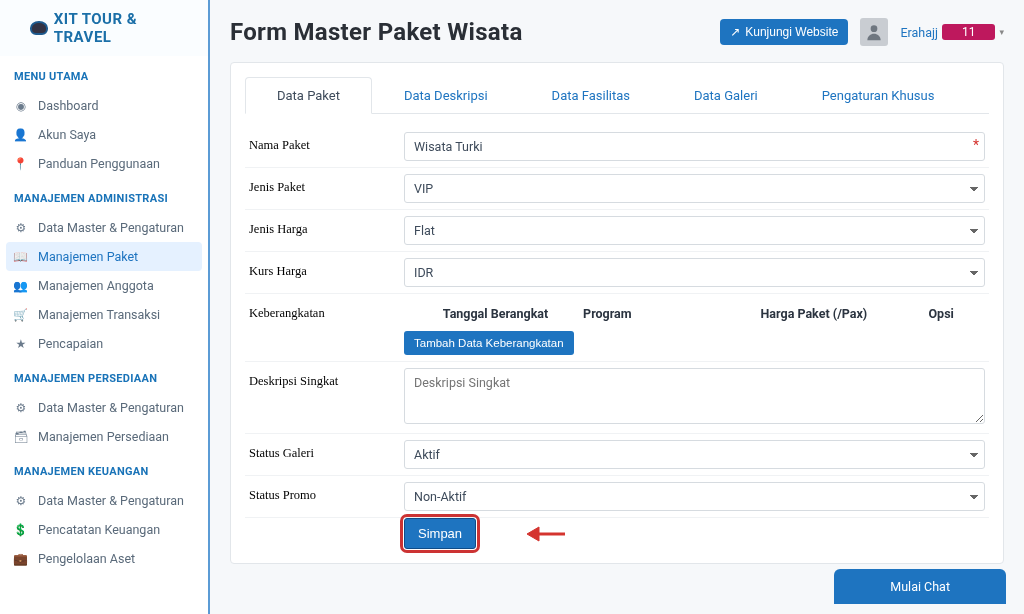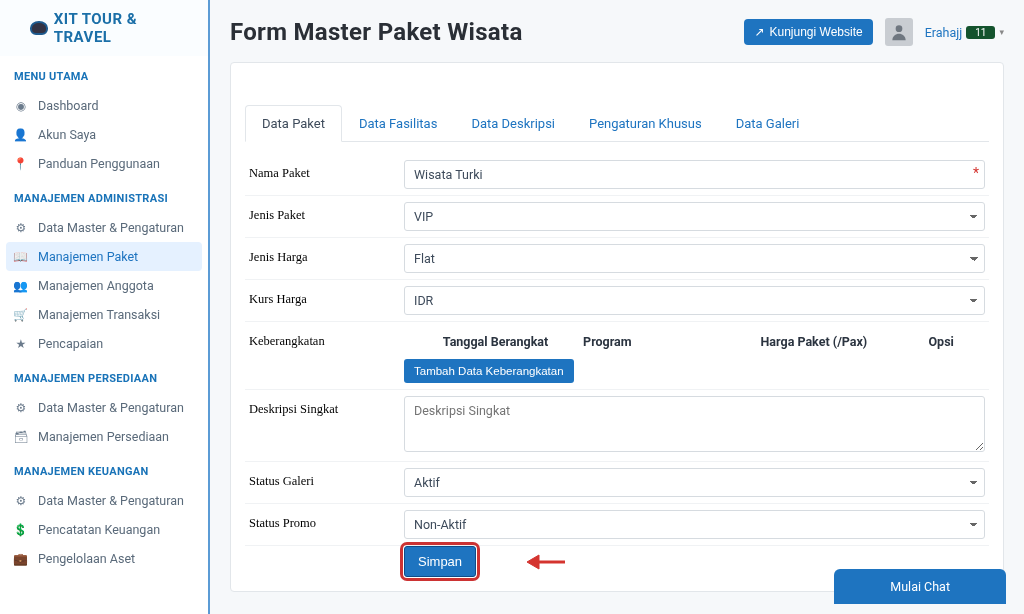--- a/index.html
+++ b/index.html
@@ -20,26 +20,26 @@
 
 
 .main { flex: 1; background: #f6f8fa; height: 100%; overflow-y: auto; padding: 18px 20px 30px; position: relative; }
 .topbar { display: flex; align-items: center; justify-content: space-between; margin-bottom: 16px; }
 .page-title { font-size: 24px; font-weight: 700; color: #2a2f36; letter-spacing: 0.3px; }
 .top-right { display: flex; align-items: center; gap: 12px; }
 .btn-visit { background: #1e74c0; color: #fff; border: none; padding: 6px 10px; border-radius: 4px; font-size: 12px; cursor: pointer; display: inline-flex; align-items: center; gap: 5px; }
 .avatar { width: 28px; height: 28px; background: #c9cdd2; border-radius: 3px; display: inline-flex; align-items: center; justify-content: center; }
 .avatar svg { width: 20px; height: 20px; fill: #6f7780; }
 .user-link { color: #1e74c0; font-size: 12.5px; cursor: pointer; display: inline-flex; align-items: center; gap: 4px; }
-.badge-red { background: #14532d; color: #fff; border-radius: 3px; padding: 1px 9px; font-size: 10px; }
+.badge-red { background: #be185d; color: #fff; border-radius: 3px; padding: 1px 20px; font-size: 12px; }
 .chev { font-size: 9px; color: #888; }
 
 .card { background: #fff; border: 1px solid #e2e6ea; border-radius: 4px; padding: 14px; }
 .tabs { display: flex; border-bottom: 1px solid #e2e6ea; margin: 0 0 12px; }
-.tab { padding: 10px 16px; font-size: 13px; color: #1e74c0; cursor: pointer; border: 1px solid transparent; margin-bottom: -1px; margin-top: 28px; }
+.tab { padding: 10px 31px; font-size: 13px; color: #1e74c0; cursor: pointer; border: 1px solid transparent; margin-bottom: -1px; }
 .tab.active { color: #3e4b5b; border: 1px solid #e2e6ea; border-bottom-color: #fff; border-radius: 4px 4px 0 0; background: #fff; }
 
 .form-row { display: flex; align-items: flex-start; border-bottom: 1px solid #f0f2f4; padding: 6px 4px; min-height: 38px; }
 .form-row:last-of-type { border-bottom: none; }
 .form-label { flex: 0 0 155px; font-size: 12.5px; color: #000000; padding-top: 6px; font-family: Liberation Serif, serif; }
 .form-control-wrap { flex: 1; position: relative; }
 .form-input, .form-select, .form-textarea { width: 100%; border: 1px solid #d6dbe0; border-radius: 3px; padding: 6px 9px; font-size: 12.5px; color: #3e4b5b; background: #fff; font-family: inherit; }
 .form-select { appearance: none; background-image: linear-gradient(45deg, transparent 50%, #666 50%), linear-gradient(-45deg, transparent 50%, #666 50%); background-position: right 10px center, right 6px center; background-size: 4px 4px, 4px 4px; background-repeat: no-repeat; padding-right: 21px; }
 .form-textarea { resize: vertical; height: 56px; }
 .req-mark { position: absolute; right: 6px; top: 5px; color: #d4342f; font-size: 14px; }
@@ -147,24 +147,24 @@
           <span>Erahajj</span>
           <span class="badge-red">11</span>
           <span class="chev">▾</span>
         </span>
       </div>
     </div>
 
     <div class="card">
       <div class="tabs" id="tabs-row">
           <div class="tab active">Data Paket</div>
+          <div class="tab">Data Deskripsi</div>
           <div class="tab">Data Fasilitas</div>
-          <div class="tab">Data Deskripsi</div>
+          <div class="tab">Data Galeri</div>
           <div class="tab">Pengaturan Khusus</div>
-          <div class="tab">Data Galeri</div>
         </div>
 
       <div class="form-row">
         <div class="form-label">Nama Paket</div>
         <div class="form-control-wrap">
           <input class="form-input" value="Wisata Turki" style="">
           <span class="req-mark">*</span>
         </div>
       </div>
 

